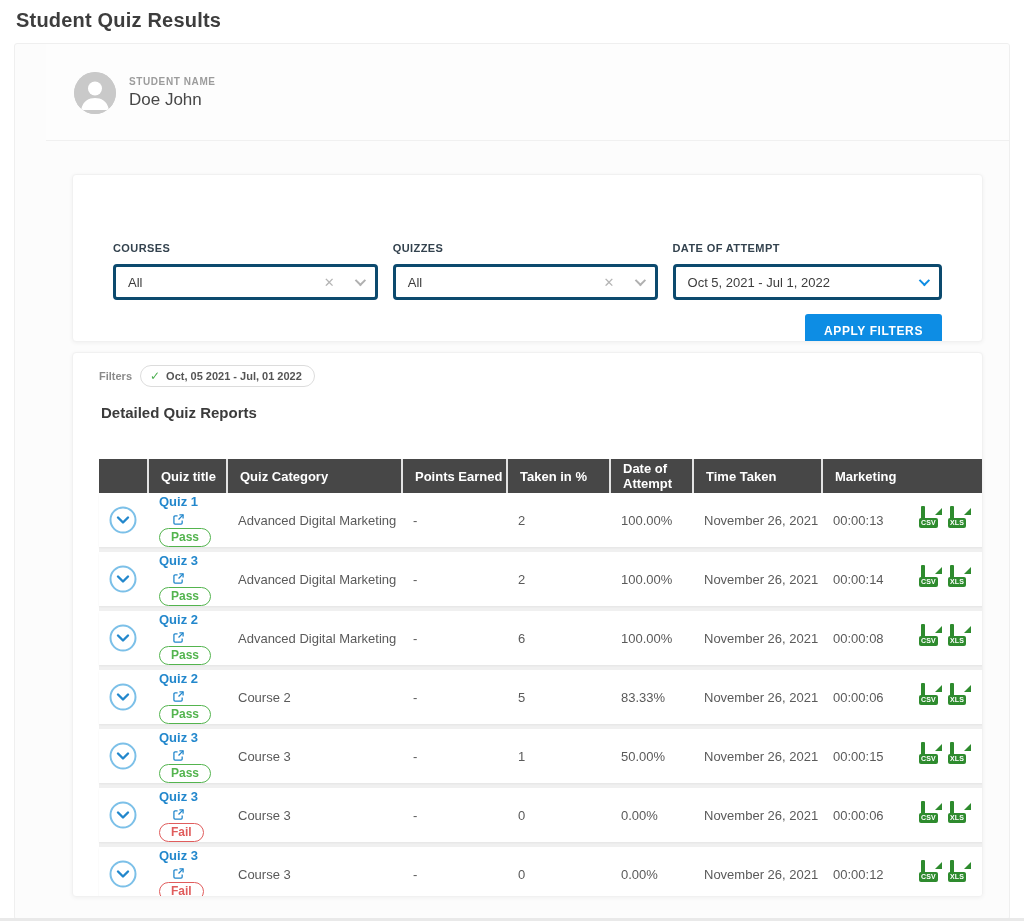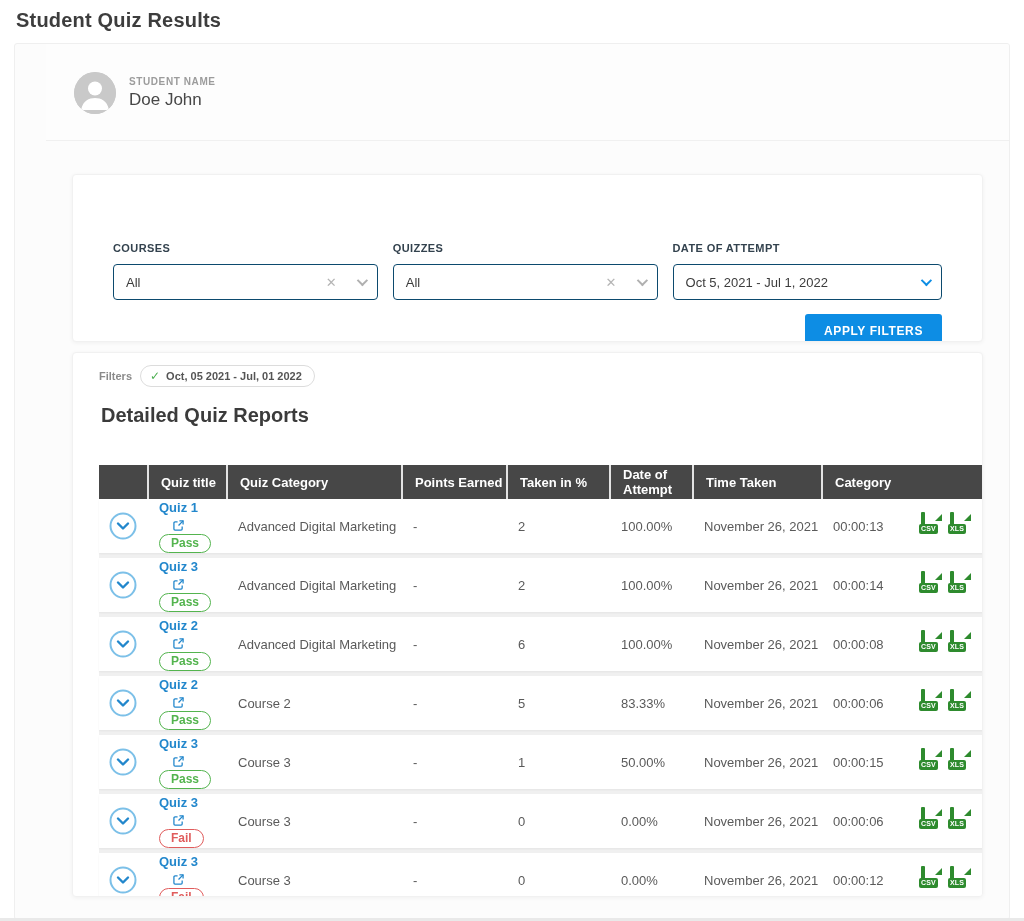--- a/index.html
+++ b/index.html
@@ -28,21 +28,21 @@
   .card {
     background:#ffffff; border:1px solid #f1f1f1; border-radius:4px;
     box-shadow:0 1px 4px rgba(0,0,0,.05);
   }
   .filter-card { margin:33px 26px 0 26px; padding:26px 40px 0 40px; height:168px; overflow:hidden; }
   .filter-row { display:flex; gap:15px; }
   .filter-group { width:280px; }
   .filter-group.wide { width:285px; margin-left:auto; }
   .filter-label { font-size:11px; font-weight:700; color:#33424e; letter-spacing:.4px; margin-bottom:10px;margin-top:41px; }
   .select-box {
-    height:36px; border:1px solid #0c4a6e; border-radius:4px; background:#fff;
+    height:36px; border:3px solid #0c4a6e; border-radius:4px; background:#fff;
     display:flex; align-items:center; padding:0 12px; font-size:13px; color:#3c3c3c;
     cursor:pointer;
   }
   .select-value { flex:1; }
   .clear-x { color:#b5b5b5; font-size:13px; margin-right:20px; }
   .chev { width:8px; height:8px; border-right:2px solid #b0b0b0; border-bottom:2px solid #b0b0b0; transform:rotate(45deg) translateY(-2px); }
   .chev.blue { border-color:var(--accent,#0d8de4); }
   .apply-row { display:flex; justify-content:flex-end; margin-top:14px; }
   .apply-btn {
     background:var(--accent,#0d8de4); color:#ffffff; border:none; border-radius:3px;
@@ -52,21 +52,21 @@
   
   .report-card { margin:10px 26px 0 26px; padding:12px 26px 0 26px; height:545px; overflow:hidden; }
   .filters-chip-row { display:flex; align-items:center; gap:8px; }
   .filters-chip-label { font-size:11px; font-weight:700; color:#8a8a8a; }
   .chip {
     border:1px solid #dcdcdc; border-radius:12px; background:#fff;
     display:inline-flex; align-items:center; gap:6px; padding:3px 12px 3px 9px;
     font-size:11px; font-weight:600; color:#555;
   }
   .chip-check { color:#4caf50; font-size:12px; font-weight:700; }
-  .report-title { font-size:20px; font-weight:700; color:#3b3b3b; margin:17px 0 13px 2px; }
+  .report-title { font-size:15px; font-weight:700; color:#3b3b3b; margin:17px 0 13px 2px; }
   
   .qtable { width:893px;margin-top:38px; }
   .trow { display:grid; grid-template-columns:48px 79px 175px 105px 103px 83px 129px 88px 83px; }
   .thead { background:#474747; height:34px; }
   .thead .cell {
     color:#ffffff; font-size:13px; font-weight:700; display:flex; align-items:center;
     padding-left:12px; border-left:2px solid rgba(255,255,255,.85);
   }
   .thead .cell:first-child { border-left:none; }
   .tbody { background:#f0f0f0; }
@@ -163,21 +163,21 @@
 
     <div class="qtable">
       <div class="trow thead">
         <div class="cell"></div>
         <div class="cell">Quiz title</div>
         <div class="cell">Quiz Category</div>
         <div class="cell">Points Earned</div>
         <div class="cell">Taken in %</div>
         <div class="cell">Date of Attempt</div>
         <div class="cell">Time Taken</div>
-        <div class="cell">Category</div>
+        <div class="cell">Marketing</div>
       </div>
       <div class="tbody" id="tbody">
   <div class="trow drow">
     <div class="cell center">
       <button class="expand-btn">
         <svg width="28" height="28" viewBox="0 0 28 28">
           <circle cx="14" cy="14" r="12.5" fill="#ffffff" stroke="#7cc0e8" stroke-width="2"></circle>
           <polyline points="9,11.5 14,16.5 19,11.5" fill="none" stroke="#2287cc" stroke-width="2.4" stroke-linecap="round" stroke-linejoin="round"></polyline>
         </svg>
       </button>

